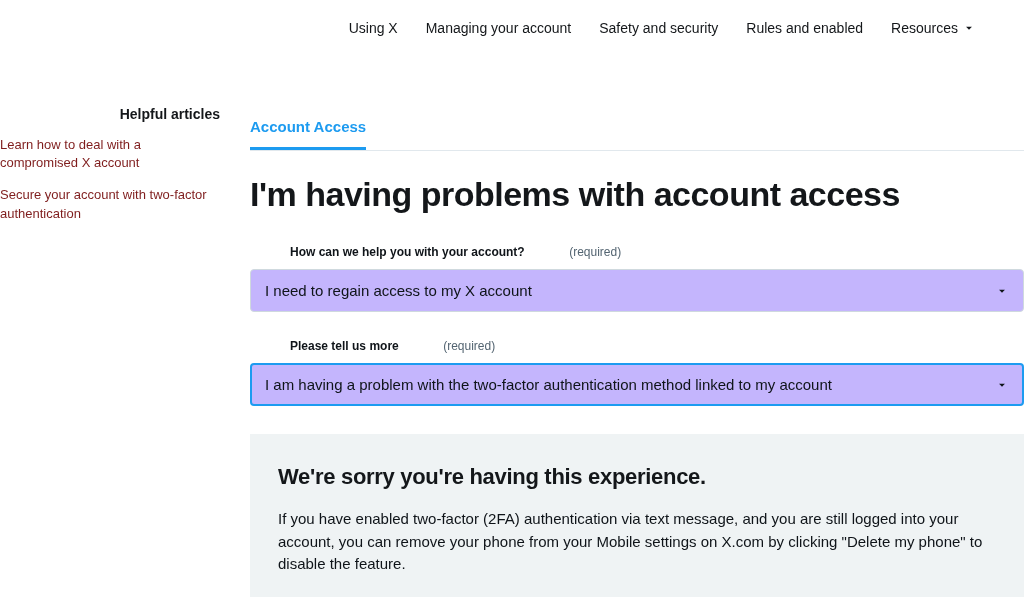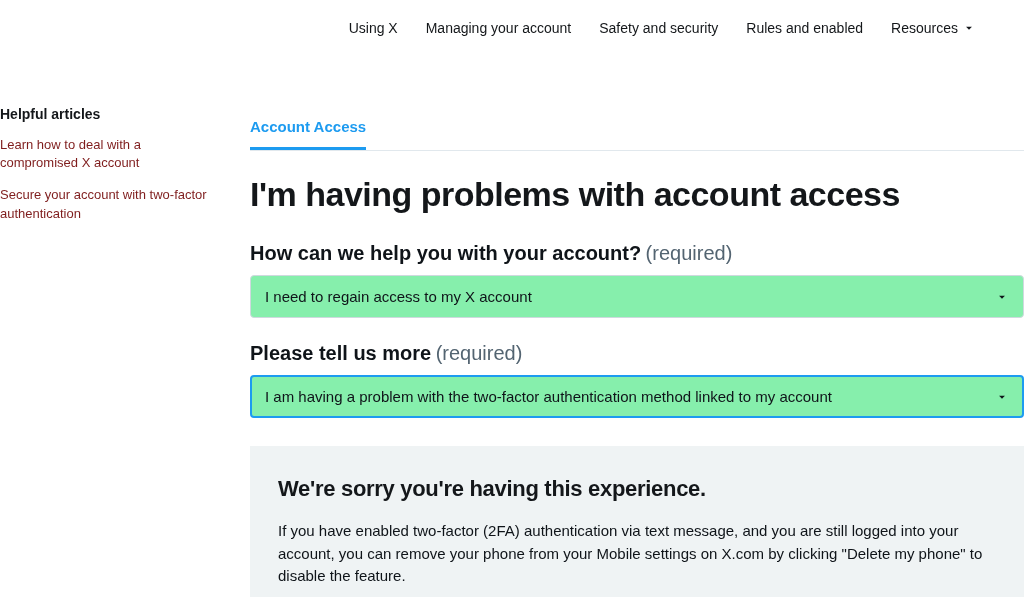--- a/index.html
+++ b/index.html
@@ -37,20 +37,21 @@
     }
     .sidebar {
       width: 240px;
       padding-right: 20px;
       flex-shrink: 0;
     }
     .sidebar-title {
       font-size: 14px;
       font-weight: 700;
       margin-bottom: 14px;
+      text-align: right;
     }
     .sidebar-link {
       font-size: 13px;
       color: #7f1d1d;
       margin-bottom: 14px;
       line-height: 1.4;
       cursor: pointer;
       display: block;
     }
     .main {
@@ -78,42 +79,43 @@
     .page-title {
       font-size: 34px;
       font-weight: 800;
       margin-bottom: 28px;
       letter-spacing: -0.5px;
     }
     .form-group {
       margin-bottom: 24px;
     }
     .form-label {
-      font-size: 20px;
+      font-size: 12px;
       font-weight: 700;
       color: #0f1419;
       display: inline-block;
       margin-bottom: 10px;
+      margin-left: 40px;
     }
     .form-req {
       font-weight: 400;
       color: #536471;
     }
     .select-wrap {
       position: relative;
       width: 100%;
     }
     .select {
       width: 100%;
       padding: 12px 14px;
       font-size: 15px;
       color: #0f1419;
       border: 1px solid #cfd9de;
       border-radius: 4px;
-      background: #86efac;
+      background: #c4b5fd;
       cursor: pointer;
       appearance: none;
       display: flex;
       justify-content: space-between;
       align-items: center;
     }
     .select.focused {
       border: 2px solid #1d9bf0;
       padding: 11px 13px;
     }

